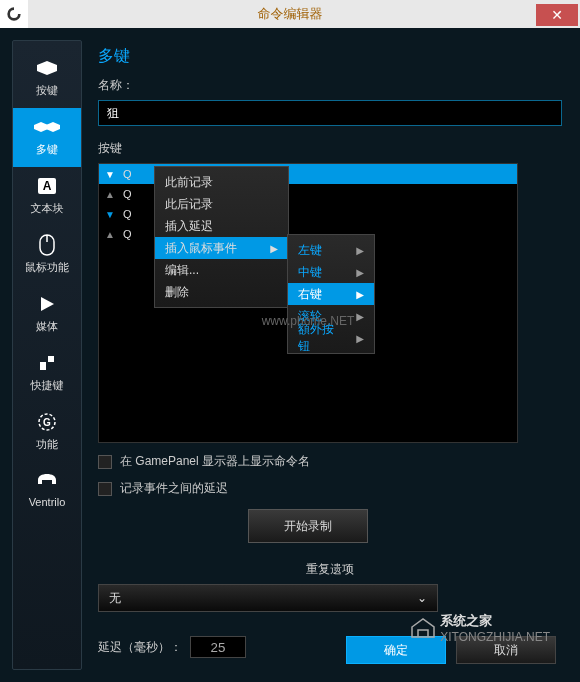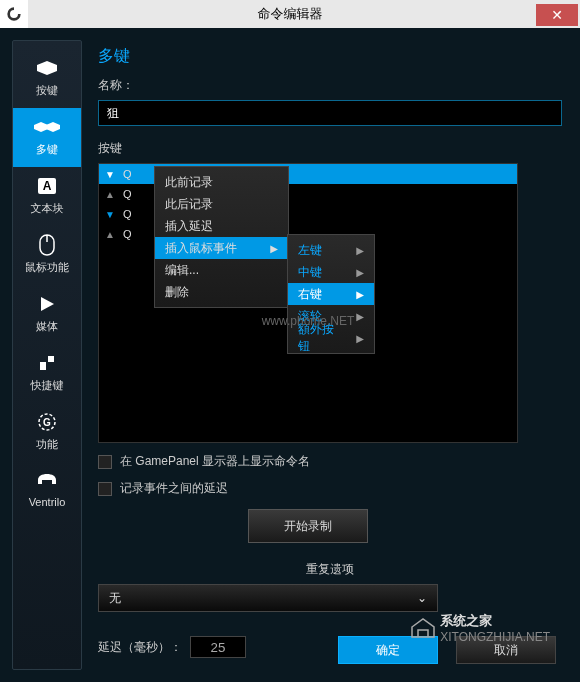--- a/index.html
+++ b/index.html
@@ -1,20 +1,20 @@
 <!DOCTYPE html>
 <html><head>
 <meta charset="utf-8">
 <style>
 * { margin: 0; padding: 0; box-sizing: border-box; }
 body { width: 580px; height: 682px; background: #0a1820; font-family: "Microsoft YaHei", sans-serif; color: #ccc; font-size: 12px; overflow: hidden; position: relative; }
 .titlebar { height: 28px; background: #e8e8e8; display: flex; align-items: center; position: relative; }
 .logo { width: 28px; height: 28px; display: flex; align-items: center; justify-content: center; background: #fff; }
 .logo svg { width: 16px; height: 16px; }
-.title { position: absolute; left: 50%; transform: translateX(-50%); color: #000000; font-size: 13px; }
+.title { position: absolute; left: 50%; transform: translateX(-50%); color: #a16207; font-size: 13px; }
 .close-btn { margin-left: auto; width: 42px; height: 22px; background: #c75050; color: #fff; display: flex; align-items: center; justify-content: center; font-size: 14px; margin-right: 2px; margin-top: 1px; }
 .container { display: flex; height: calc(100% - 28px); padding: 12px; gap: 10px; background: #0a1820; }
 .sidebar { width: 70px; background: linear-gradient(180deg,#1a2530,#0f1820); border: 1px solid #2a3a45; border-radius: 2px; padding: 8px 0; display: flex; flex-direction: column; align-items: center; }
 .sidebar-item { width: 100%; padding: 8px 0 10px; display: flex; flex-direction: column; align-items: center; gap: 4px; cursor: pointer; position: relative; }
 .sidebar-item.active { background: #0099e5; }
 .sidebar-item.active::before { content:""; position:absolute; right:-8px; top:50%; transform:translateY(-50%); border:8px solid transparent; border-left-color:#0099e5; }
 .sidebar-item .icon { width: 28px; height: 22px; display: flex; align-items: center; justify-content: center; }
 .sidebar-item .label { font-size: 11px; color: #ddd; }
 .sidebar-item.active .label { color: #fff; }
 .main { flex: 1; display: flex; flex-direction: column; padding: 0 6px; }
@@ -40,21 +40,21 @@
 .sub-item.hl .chev { color: #fff; }
 .watermark { position: absolute; left: 50%; top: 150px; transform: translateX(-50%); color: #666; font-size: 12px; pointer-events: none; }
 .watermark2 { position: absolute; right: 30px; bottom: 38px; color: #888; font-size: 10px; display: flex; align-items: center; gap: 4px; pointer-events: none; }
 .checkbox-row { display: flex; align-items: center; gap: 8px; margin-top: 10px; }
 .checkbox-row input { width: 14px; height: 14px; background: #222; border: 1px solid #555; appearance: none; }
 .record-btn { width: 120px; height: 34px; background: linear-gradient(180deg,#3a3a3a,#1a1a1a); border: 1px solid #555; color: #ddd; margin: 12px 0 0 150px; font-size: 12px; }
 .section-label { margin-top: 18px; font-size: 12px; color: #ccc; text-align: center; }
 .repeat-select { width: 340px; height: 28px; background: linear-gradient(180deg,#2a2a2a,#0a0a0a); border: 1px solid #444; color: #ddd; margin-top: 6px; display: flex; align-items: center; justify-content: space-between; padding: 0 10px; }
 .delay-row { margin-top: 24px; display: flex; align-items: center; gap: 8px; }
 .delay-input { width: 56px; height: 22px; background: #000; border: 1px solid #444; color: #aaa; text-align: center; }
-.bottom-buttons { position: absolute; bottom: 18px; right: 24px; display: flex; gap: 18px; align-items: flex-end; }
+.bottom-buttons { position: absolute; bottom: 18px; right: 24px; display: flex; gap: 10px; align-items: flex-end; }
 .btn { width: 100px; height: 28px; border: 1px solid #444; font-size: 12px; display: flex; align-items: center; justify-content: center; }
 .btn.primary { background: #0099e5; color: #fff; border-color: #0ab0ff; }
 .btn.secondary { background: linear-gradient(180deg,#3a3a3a,#1a1a1a); color: #ddd; }
 </style>
 </head>
 <body>
 
 <div class="titlebar">
   <div class="logo">
     <svg viewBox="0 0 24 24" fill="#333">

